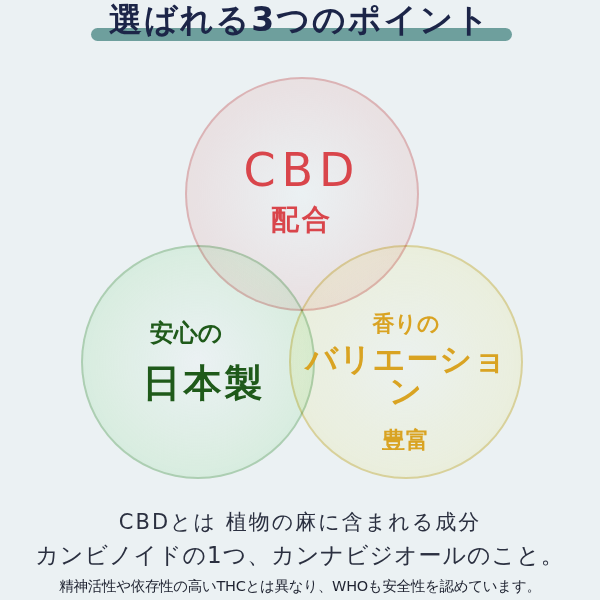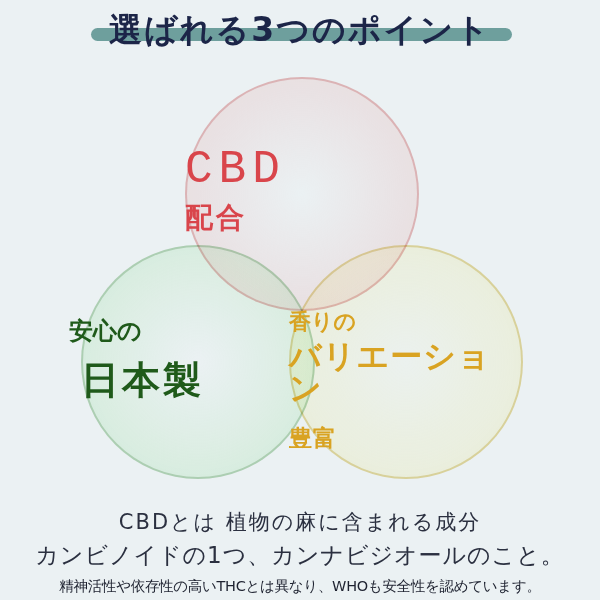--- a/index.html
+++ b/index.html
@@ -8,21 +8,21 @@
       background: #ebf1f3;
       font-family: "DejaVu Sans", "Liberation Sans", sans-serif;
       position: relative;
     }
     .title-wrap { position: absolute; left: 0; top: 0; width: 600px; height: 50px; }
     .title-bar {
       position: absolute; left: 91px; top: 28px; width: 421px; height: 13px;
       border-radius: 7px; background: #6e9f9d;
     }
     .title-text {
-      position: absolute; left: 0; top: 10px; width: 600px; text-align: center;
+      position: absolute; left: 0; top: 0; width: 600px; text-align: center;
       font-size: 33px; font-weight: bold; color: #1c2548; letter-spacing: 2px;
       line-height: 40px;
     }
     .circle {
       position: absolute; width: 234px; height: 234px; border-radius: 50%;
       box-sizing: border-box;
     }
     .c-red {
       left: 185px; top: 77px;
       background: radial-gradient(circle at 50% 50%, rgba(255,255,255,0.95) 0%, rgba(252,232,232,0.75) 70%, rgba(246,210,210,0.75) 100%);
@@ -35,25 +35,25 @@
       border: 2px solid rgba(175,210,175,0.8);
       z-index: 2;
     }
     .c-yellow {
       left: 289px; top: 245px;
       background: radial-gradient(circle at 50% 50%, rgba(255,255,250,0.95) 0%, rgba(254,252,228,0.8) 65%, rgba(250,246,210,0.85) 100%);
       border: 2px solid rgba(232,216,150,0.85);
       z-index: 1;
     }
     .c-red, .c-green, .c-yellow { mix-blend-mode: multiply; }
-    .label { position: absolute; text-align: left; z-index: 10; font-family: Liberation Mono, monospace; }
+    .label { position: absolute; text-align: center; z-index: 10; }
     .red-main { left: 185px; top: 143px; width: 234px; font-size: 46px; color: #d9454b; letter-spacing: 6px; line-height: 54px; }
     .red-sub { left: 185px; top: 203px; width: 234px; font-size: 28px; font-weight: bold; color: #d9454b; letter-spacing: 3px; line-height: 34px; }
     .green-sub { left: 69px; top: 318px; width: 234px; font-size: 24px; font-weight: bold; color: #1f5a1a; line-height: 30px; }
-    .green-main { left: 81px; top: 360px; width: 234px; font-size: 38px; font-weight: bold; color: #1f5a1a; letter-spacing: 3px; line-height: 46px; }
+    .green-main { left: 87px; top: 360px; width: 234px; font-size: 38px; font-weight: bold; color: #1f5a1a; letter-spacing: 3px; line-height: 46px; }
     .yellow-l1 { left: 289px; top: 310px; width: 234px; font-size: 22px; font-weight: bold; color: #d9a322; line-height: 28px; }
     .yellow-l2 { left: 289px; top: 343px; width: 234px; font-size: 32px; font-weight: bold; color: #d9a322; line-height: 32px; letter-spacing: 1px; }
     .yellow-l3 { left: 289px; top: 381px; width: 234px; font-size: 23px; font-weight: bold; color: #d9a322; line-height: 30px; letter-spacing: 1px; margin-top: 44px; }
     .desc { position: absolute; left: 0; width: 600px; text-align: center; color: #2b3040; }
     .desc1 { top: 508px; font-size: 21px; letter-spacing: 2px; line-height: 28px; }
     .desc2 { top: 541px; font-size: 23px; letter-spacing: 1px; line-height: 28px; }
     .desc3 { top: 576px; font-size: 14.5px; line-height: 20px; letter-spacing: -0.3px; color: #1e2230; }
   </style>
 </head>
 <body>

